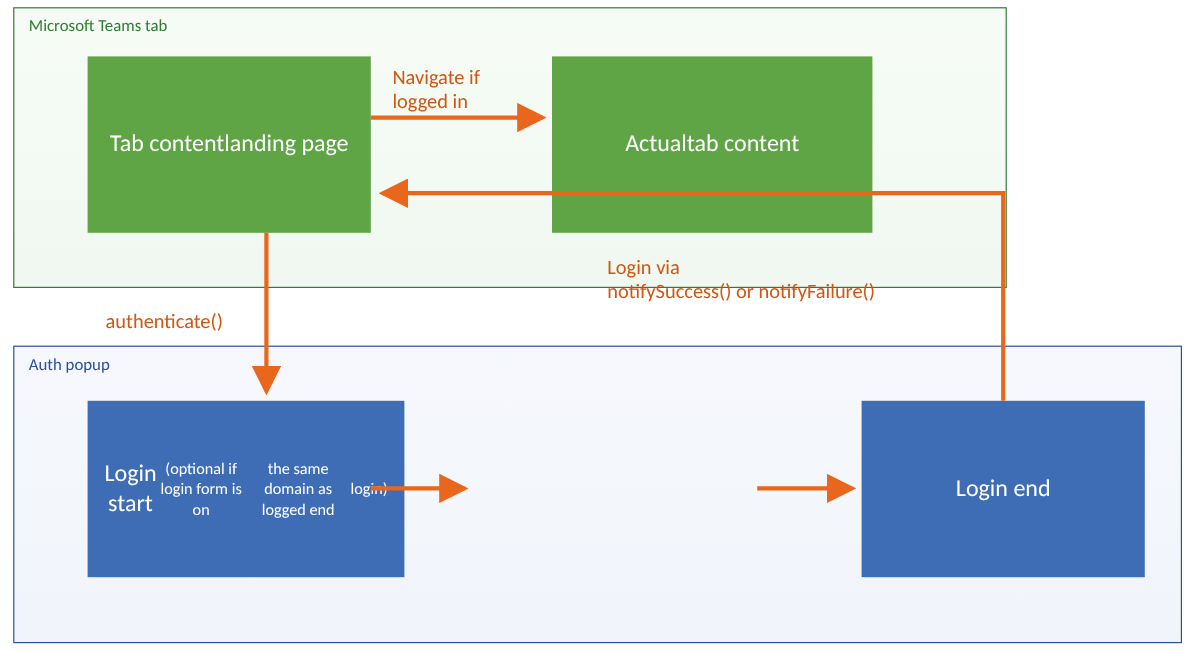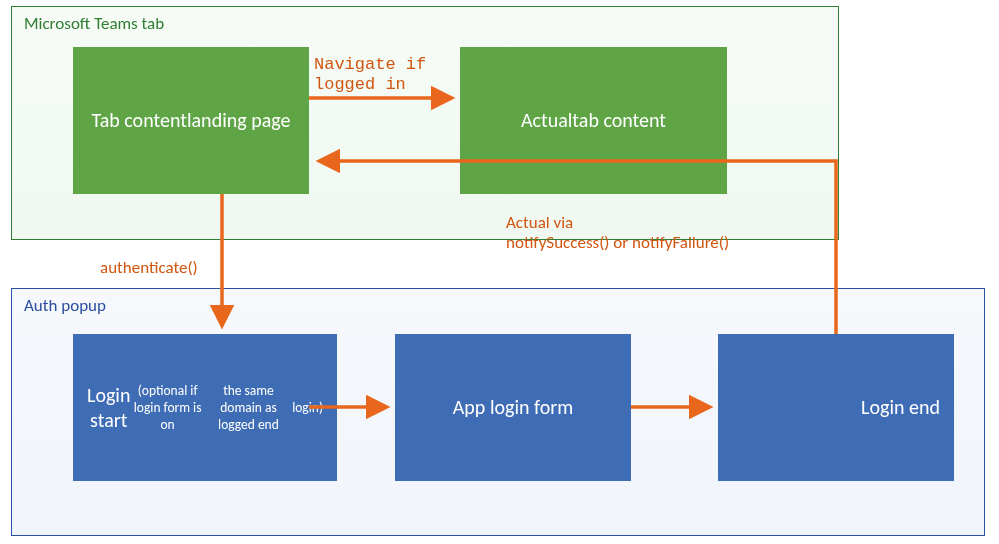--- a/index.html
+++ b/index.html
@@ -8,21 +8,21 @@
 
   
   .frame {
     position: absolute;
     border: 1px solid;
     background: linear-gradient(180deg, rgba(255,255,255,0.55), rgba(255,255,255,0.55));
   }
   .frame-label {
     position: absolute;
     top: 6px; left: 12px;
-    font-size: 17px;
+    font-size: 14px;
     font-weight: 400;
   }
   .frame-teams {
     left: 11px; top: 6px;
     width: 828px; height: 234px;
     border-color: #2f7d32;
     background-color: #f3faf3;
     background: linear-gradient(180deg, #f6fbf6, #f1f8f1);
   }
   .frame-teams .frame-label { color: #2f7d32; }
@@ -54,21 +54,21 @@
     font-size: 13.5px;
     line-height: 1.25;
     margin-top: 2px;
   }
 
   
   .n-landing { left: 73px;  top: 47px;  width: 236px; height: 147px; }
   .n-actual  { left: 460px; top: 47px;  width: 267px; height: 147px; }
   .n-login-start { left: 73px;  top: 334px; width: 264px; height: 147px; }
   .n-login-form  { left: 395px; top: 334px; width: 236px; height: 147px; }
-  .n-login-end   { left: 718px; top: 334px; width: 236px; height: 147px; justify-content: flex-end; }
+  .n-login-end   { left: 718px; top: 334px; width: 236px; height: 147px; }
 
   
   .edge-label {
     position: absolute;
     color: #d1560f;
     font-size: 17px;
     line-height: 1.2;
     text-align: left;
   }
 
@@ -102,39 +102,36 @@
     <div>tab content</div>
   </div>
 
   <div class="node blue n-login-start">
     <div>Login start</div>
     <div class="sub">(optional if login form is on</div>
     <div class="sub">the same domain as logged end</div>
     <div class="sub">login)</div>
   </div>
 
-  <div class="node blue n-login-form">
-    <div>App login form</div>
-  </div>
 
   <div class="node blue n-login-end">
     <div>Login end</div>
   </div>
 
-  <div class="edge-label" style="left:314px; top:55px;font-family:Liberation Mono, monospace;">
+  <div class="edge-label" style="left:327px; top:55px;">
     <div>Navigate if</div>
     <div>logged in</div>
   </div>
 
-  <div class="edge-label" style="left:100px; top:258px;text-align:right;">
+  <div class="edge-label" style="left:88px; top:258px;text-align:right;">
     <span>authenticate()</span>
   </div>
 
   <div class="edge-label" style="left:506px; top:213px;">
-    <div>Actual via</div>
+    <div>Login via</div>
     <div>notifySuccess() or notifyFailure()</div>
   </div>
 
   <svg class="arrows">
     <defs>
       <marker id="arrowhead" markerWidth="7" markerHeight="7" refX="6" refY="3.5" orient="auto">
         <polygon points="0 0, 7 3.5, 0 7" fill="#e8671c"></polygon>
       </marker>
     </defs>
 

